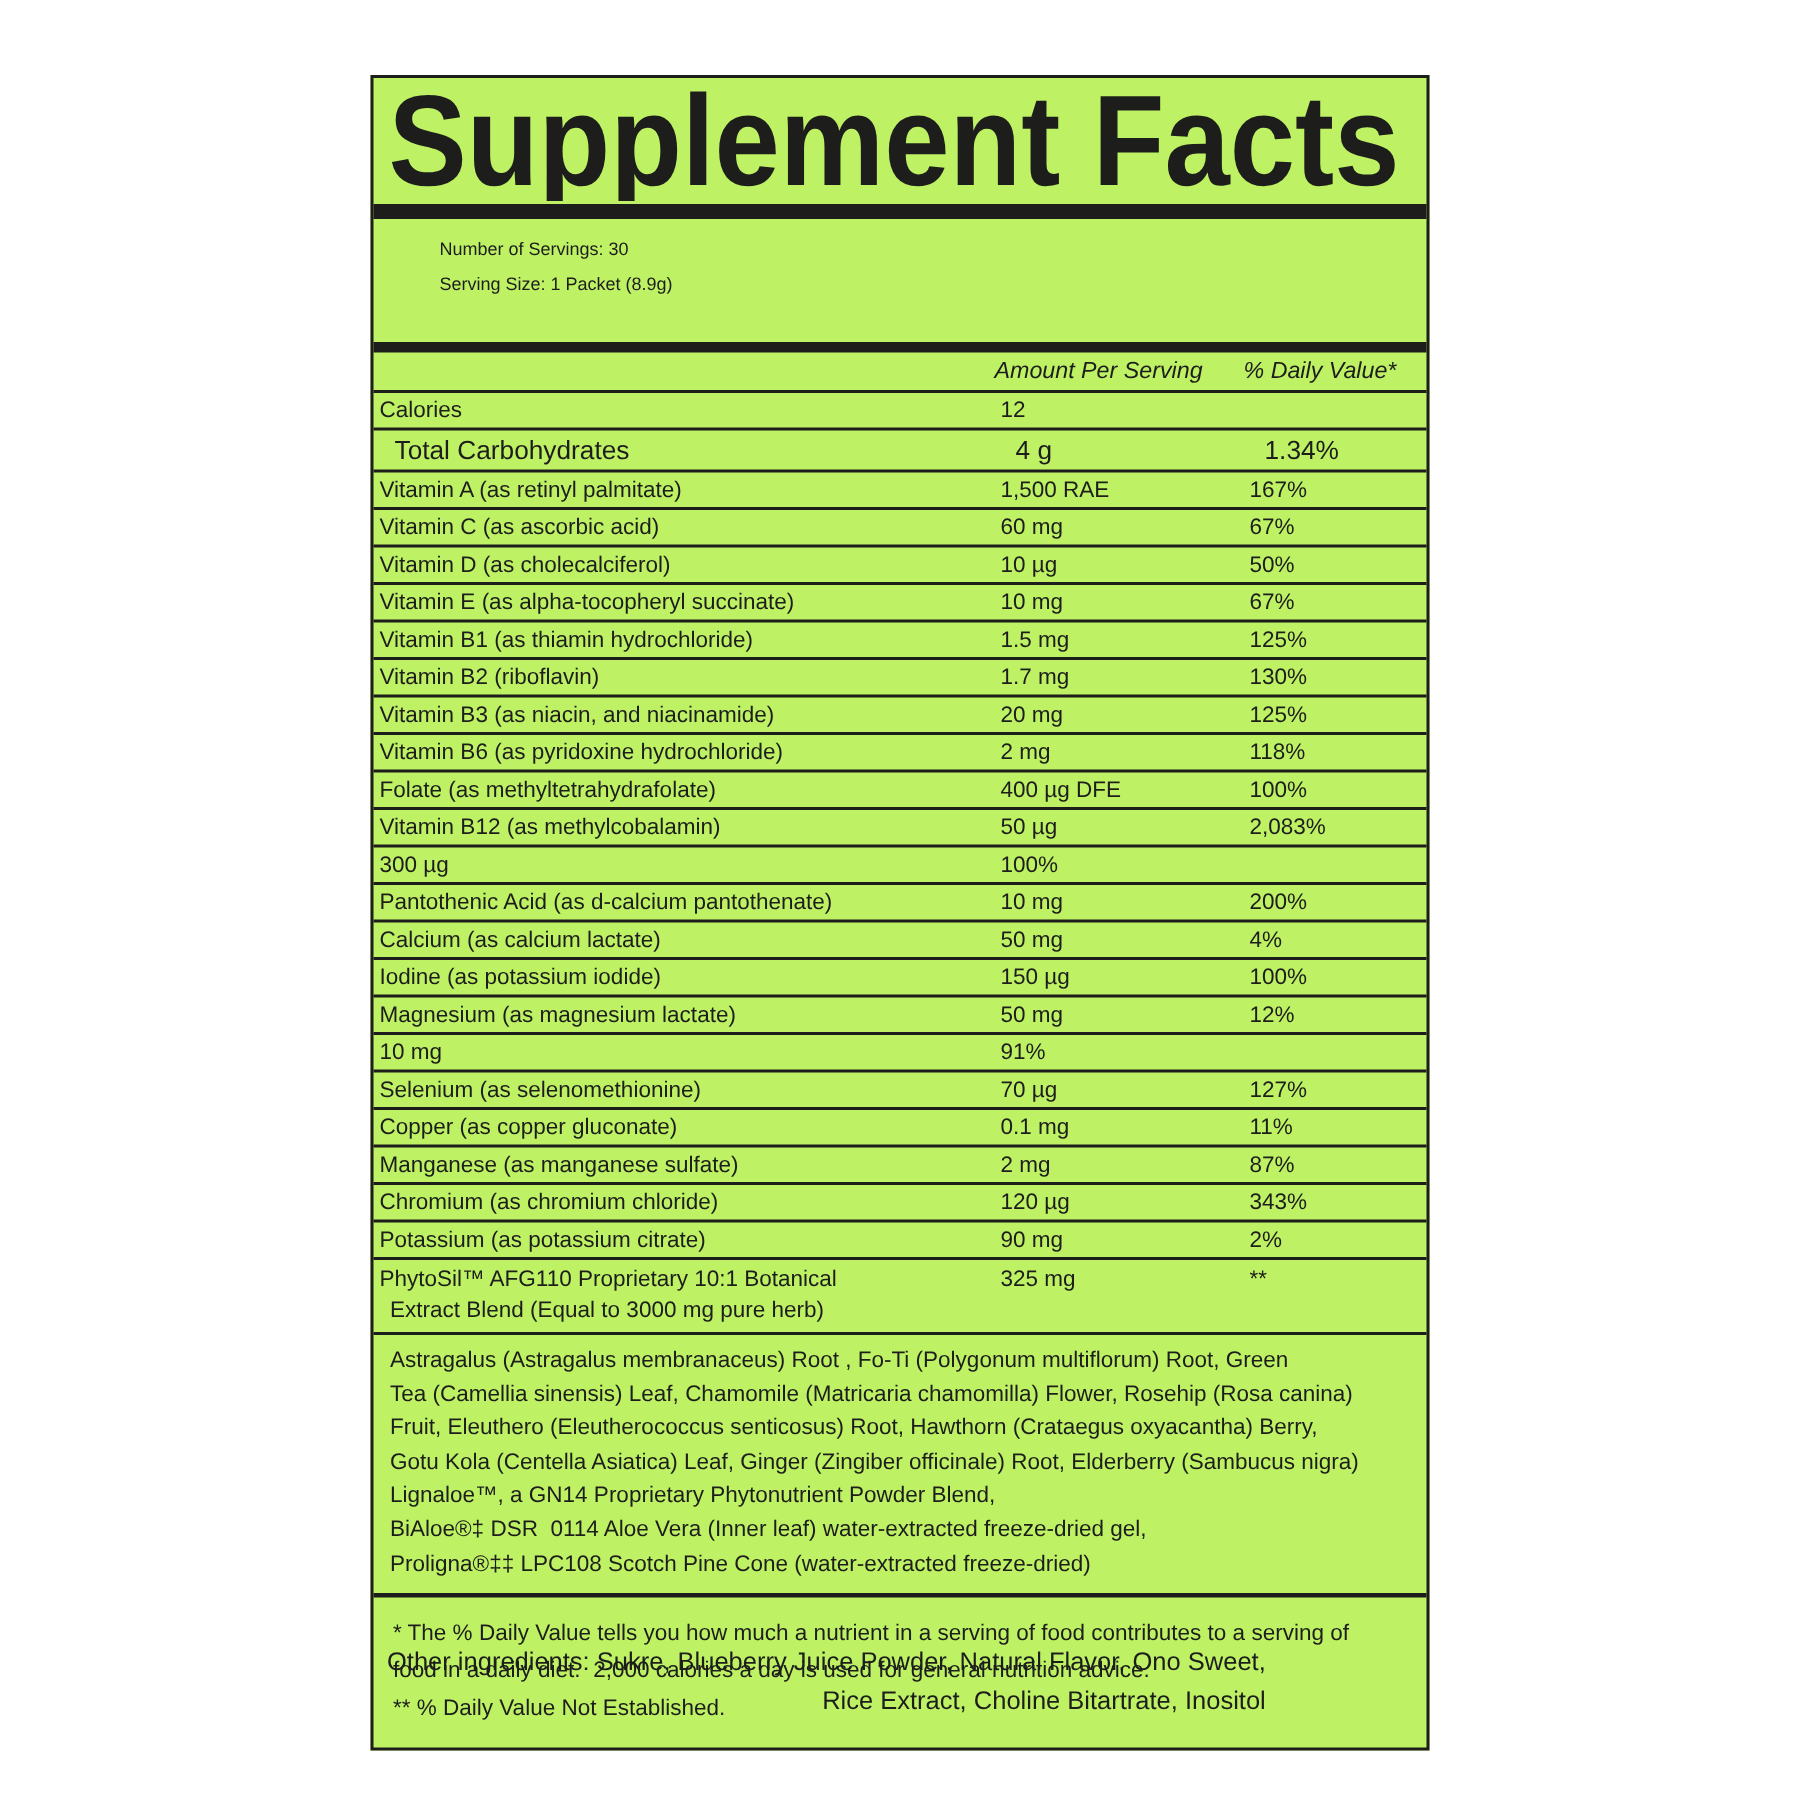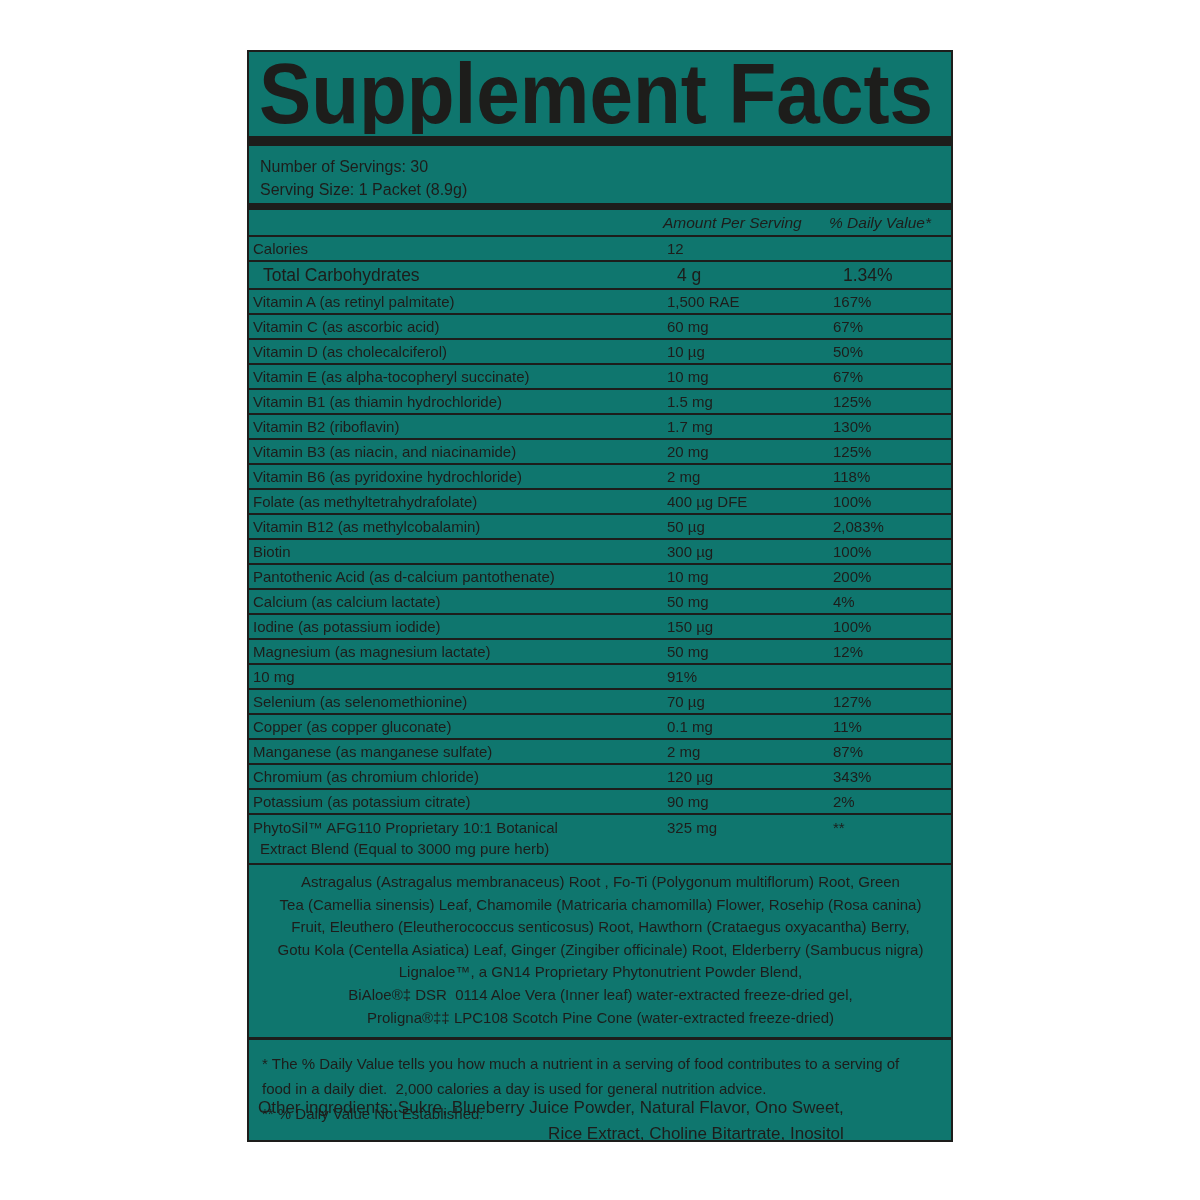--- a/index.html
+++ b/index.html
@@ -3,41 +3,41 @@
 <meta charset="utf-8">
 <style>
   html,body{margin:0;padding:0;}
   body{
     width:1200px;height:1200px;background:#ffffff;
     font-family:"Liberation Sans", sans-serif;color:#1d1d1b;
     position:relative;overflow:hidden;
   }
   .label-box{
     position:absolute;left:247px;top:50px;width:706px;
-    box-sizing:border-box;border:2.5px solid #1d1d1b;background:#0f766e;
+    box-sizing:border-box;border:2.5px solid #1d1d1b;background:#bef264;
   }
   .title-wrap{padding:4px 8px 2px 8px;}
   .title-wrap svg{display:block;}
   .bar{background:#1d1d1b;width:100%;}
   .bar.thick{height:10px;}
   .bar.med{height:7px;}
-  .serving-info{padding:9px 10px 2px 11px;font-size:16px;line-height:23px;}
+  .serving-info{padding:9px 10px 27px 11px;font-size:12px;line-height:23px;margin-left:33px;}
   .grid3{display:grid;grid-template-columns:414px 166px 1fr;align-items:center;}
   .col-header{height:25px;font-size:15.5px;font-style:italic;}
   .col-header .c-amt,.col-header .c-dv{white-space:nowrap;}
   .rows .row{border-top:2px solid #1d1d1b;}
   .row-line{min-height:23px;font-size:15px;padding-left:4px;}
   .row.big .row-line{min-height:26px;font-size:17.5px;padding-left:14px;}
   .row.multi .row-line{min-height:24px;}
   .row-line2{font-size:15px;padding:1px 0 6px 11px;}
   .c-amt,.c-dv{white-space:pre;}
   .grid3 .c-label{padding-right:6px;}
   .blend-para{border-top:2px solid #1d1d1b;padding:6px 10px 8px 11px;
     font-size:15px;line-height:22.6px;}
-  .blend-para .line{white-space:pre;text-align:center;}
+  .blend-para .line{white-space:pre;}
   .footnotes{border-top:3px solid #1d1d1b;padding:11px 10px 14px 13px;
     font-size:15px;line-height:25px;}
   .footnotes .line{white-space:pre-wrap;}
   .other-ingredients{
     position:absolute;left:258px;top:1095px;font-size:17px;line-height:26px;text-align:right;
   }
   .other-ingredients .line{white-space:pre;}
 </style>
 </head>
 <body>
@@ -145,21 +145,20 @@
       </div>
       <div class="row">
         <div class="grid3 row-line">
           <span class="c-label">Vitamin B12 (as methylcobalamin)</span>
           <span class="c-amt">50 µg</span>
           <span class="c-dv">2,083%</span>
         </div>
       </div>
       <div class="row">
         <div class="grid3 row-line">
-          <span class="c-label">Biotin</span>
           <span class="c-amt">300 µg</span>
           <span class="c-dv">100%</span>
         </div>
       </div>
       <div class="row">
         <div class="grid3 row-line">
           <span class="c-label">Pantothenic Acid (as d-calcium pantothenate)</span>
           <span class="c-amt">10 mg</span>
           <span class="c-dv">200%</span>
         </div>

